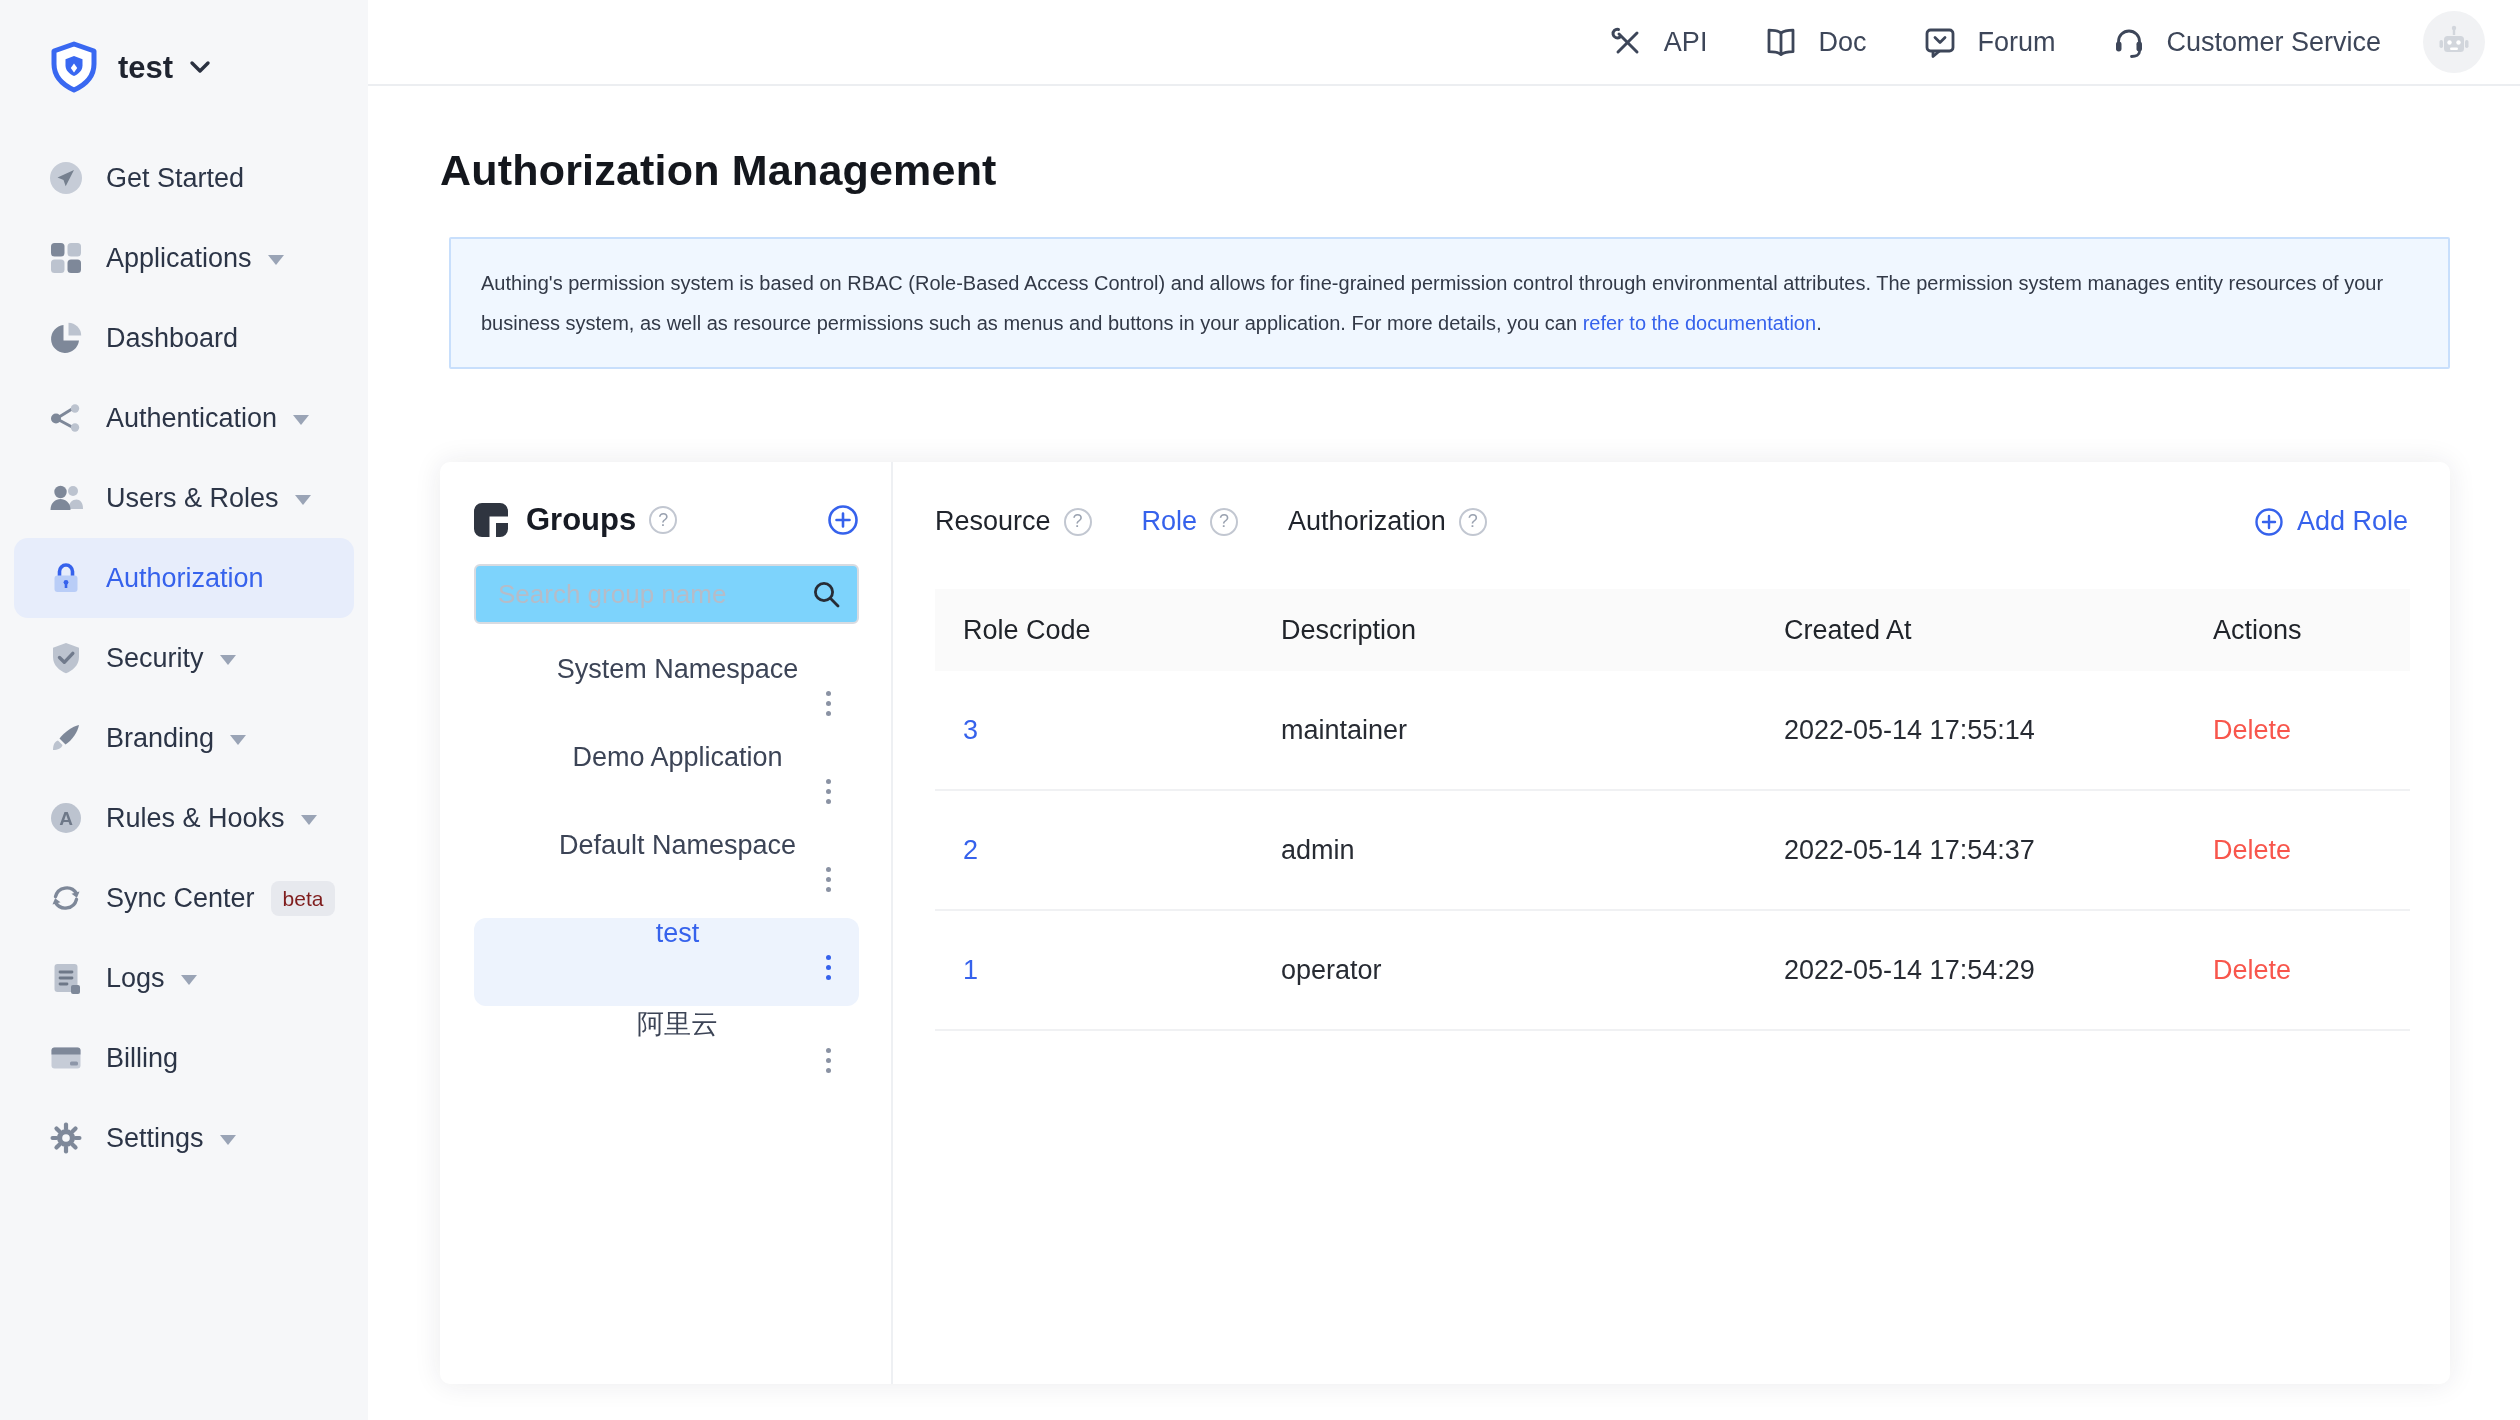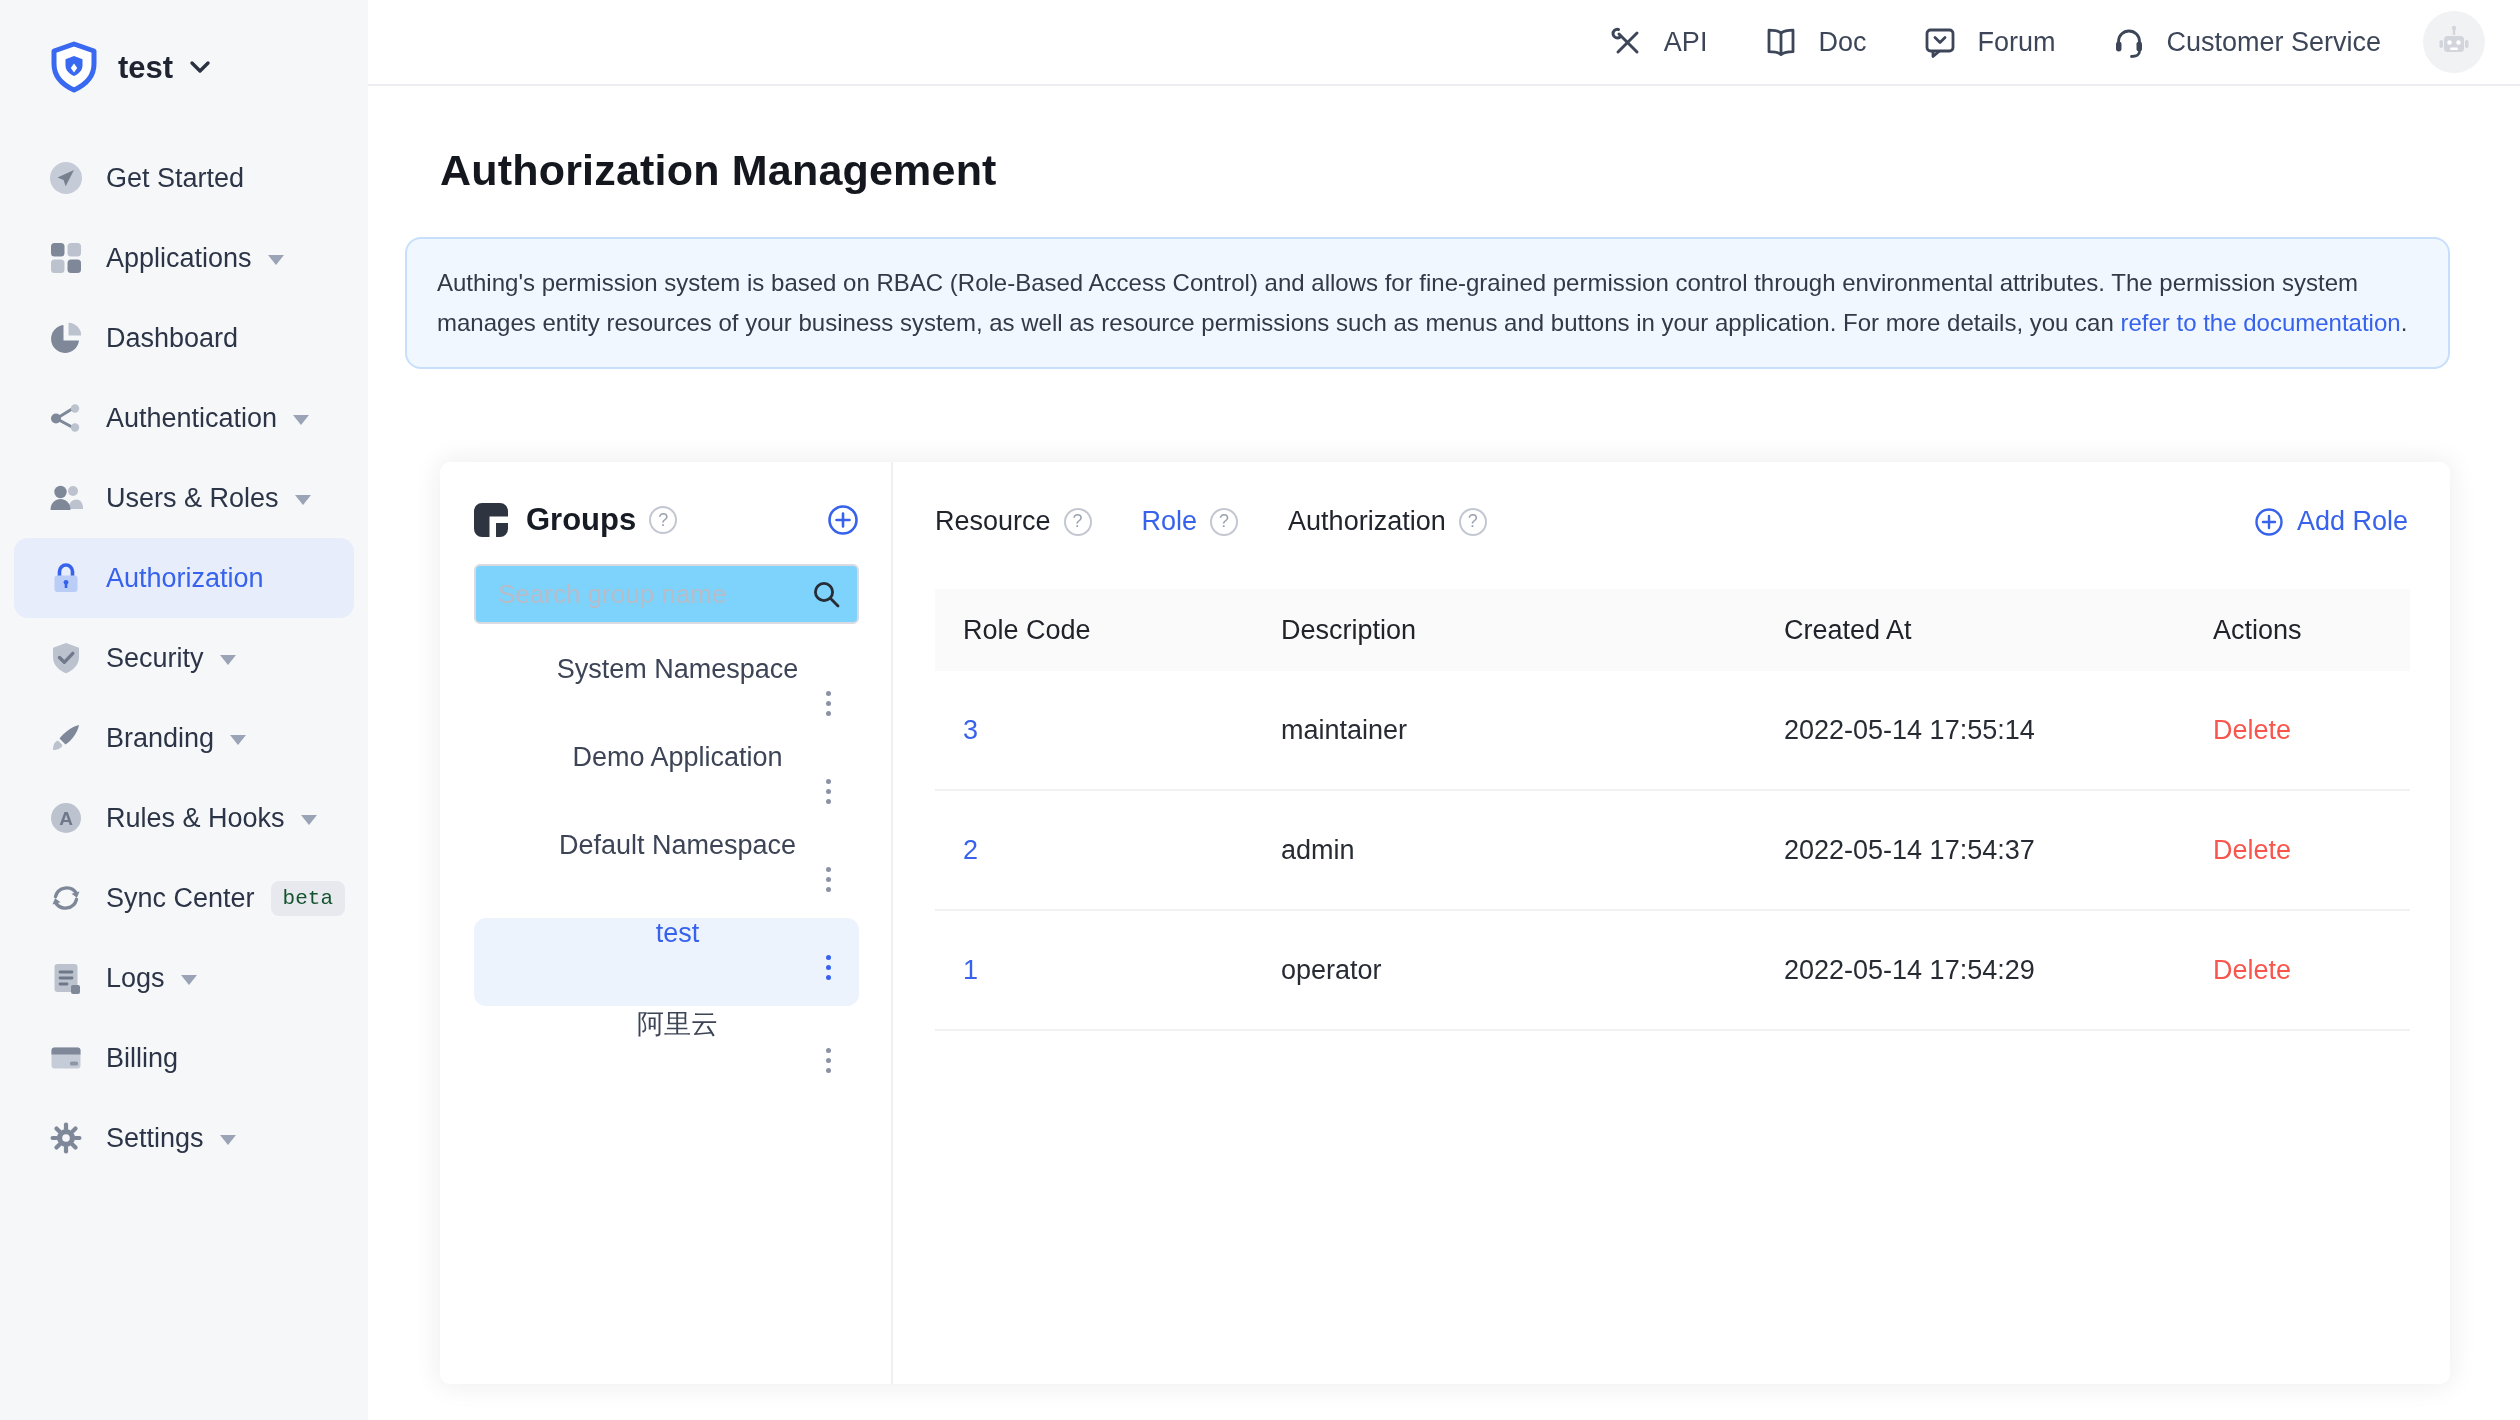--- a/index.html
+++ b/index.html
@@ -15,37 +15,37 @@
   .logo-row svg.shield{width:56px;height:56px;flex:none;}
   .workspace-name{font-size:31px;font-weight:700;color:#1f2430;margin-left:16px;}
   .logo-caret{margin-left:16px;display:flex;}
   .nav{margin-top:42px;}
   .nav-item{height:80px;display:flex;align-items:center;margin:0 14px;padding-left:34px;
     border-radius:14px;font-size:27px;color:#2c3547;cursor:pointer;white-space:nowrap;}
   .nav-item .nav-icon{width:36px;height:36px;margin-right:22px;display:flex;align-items:center;justify-content:center;flex:none;}
   .nav-item.active{background:#e7edfb;color:#3662ec;font-weight:500;}
   .caret{width:0;height:0;border-left:8px solid transparent;border-right:8px solid transparent;
     border-top:10px solid #9aa4b6;margin-left:16px;margin-top:4px;}
-  .beta-badge{margin-left:16px;background:#e7e9ee;color:#14532d;font-size:21px;line-height:1;
-    padding:7px 12px;border-radius:8px;font-family:Liberation Mono, monospace;}
+  .beta-badge{margin-left:16px;background:#e7e9ee;color:#7f1d1d;font-size:21px;line-height:1;
+    padding:7px 12px;border-radius:8px;}
   
   .topbar{position:absolute;left:368px;right:0;top:0;height:84px;background:#fff;
     border-bottom:2px solid #eceef1;display:flex;align-items:center;justify-content:flex-end;
     padding-right:35px;}
   .topbar-item{display:flex;align-items:center;gap:19px;font-size:27px;color:#3d4659;
     margin-left:56px;cursor:pointer;}
   .topbar-item svg{width:36px;height:36px;}
   .avatar{width:62px;height:62px;border-radius:50%;background:#f1f2f4;margin-left:42px;
     display:flex;align-items:center;justify-content:center;cursor:pointer;}
   .avatar svg{width:44px;height:44px;}
   
   .main{position:absolute;left:368px;top:86px;right:0;bottom:0;background:#fff;}
   .page-title{margin:60px 0 0 72px;font-size:43px;font-weight:600;color:#14171d;letter-spacing:.2px;}
-  .banner{margin:42px 70px 0 37px;background:#f0f7ff;border:2px solid #c8dffc;border-radius:16px;
-    padding:24px 30px;font-size:24px;line-height:40px;color:#323947;}
+  .banner{margin:42px 70px 0 81px;background:#f0f7ff;border:2px solid #c8dffc;border-radius:2px;
+    padding:24px 30px;font-size:20px;line-height:40px;color:#323947;}
   .banner a{color:#3662ec;text-decoration:none;cursor:pointer;}
   .card{position:absolute;left:72px;top:376px;width:2010px;height:922px;background:#fff;
     border-radius:10px;box-shadow:0 0 28px rgba(29,37,58,0.09);display:flex;}
   
   .groups-panel{width:453px;border-right:2px solid #eef0f3;padding:40px 32px 0 34px;box-sizing:border-box;flex:none;}
   .groups-header{display:flex;align-items:center;}
   .groups-icon{width:34px;height:34px;display:flex;flex:none;}
   .groups-title{font-size:31px;font-weight:600;color:#171b24;margin-left:18px;}
   .help-icon{width:28px;height:28px;border:2px solid #c2c7d1;border-radius:50%;color:#9aa2b0;
     font-size:18px;display:inline-flex;align-items:center;justify-content:center;margin-left:13px;

